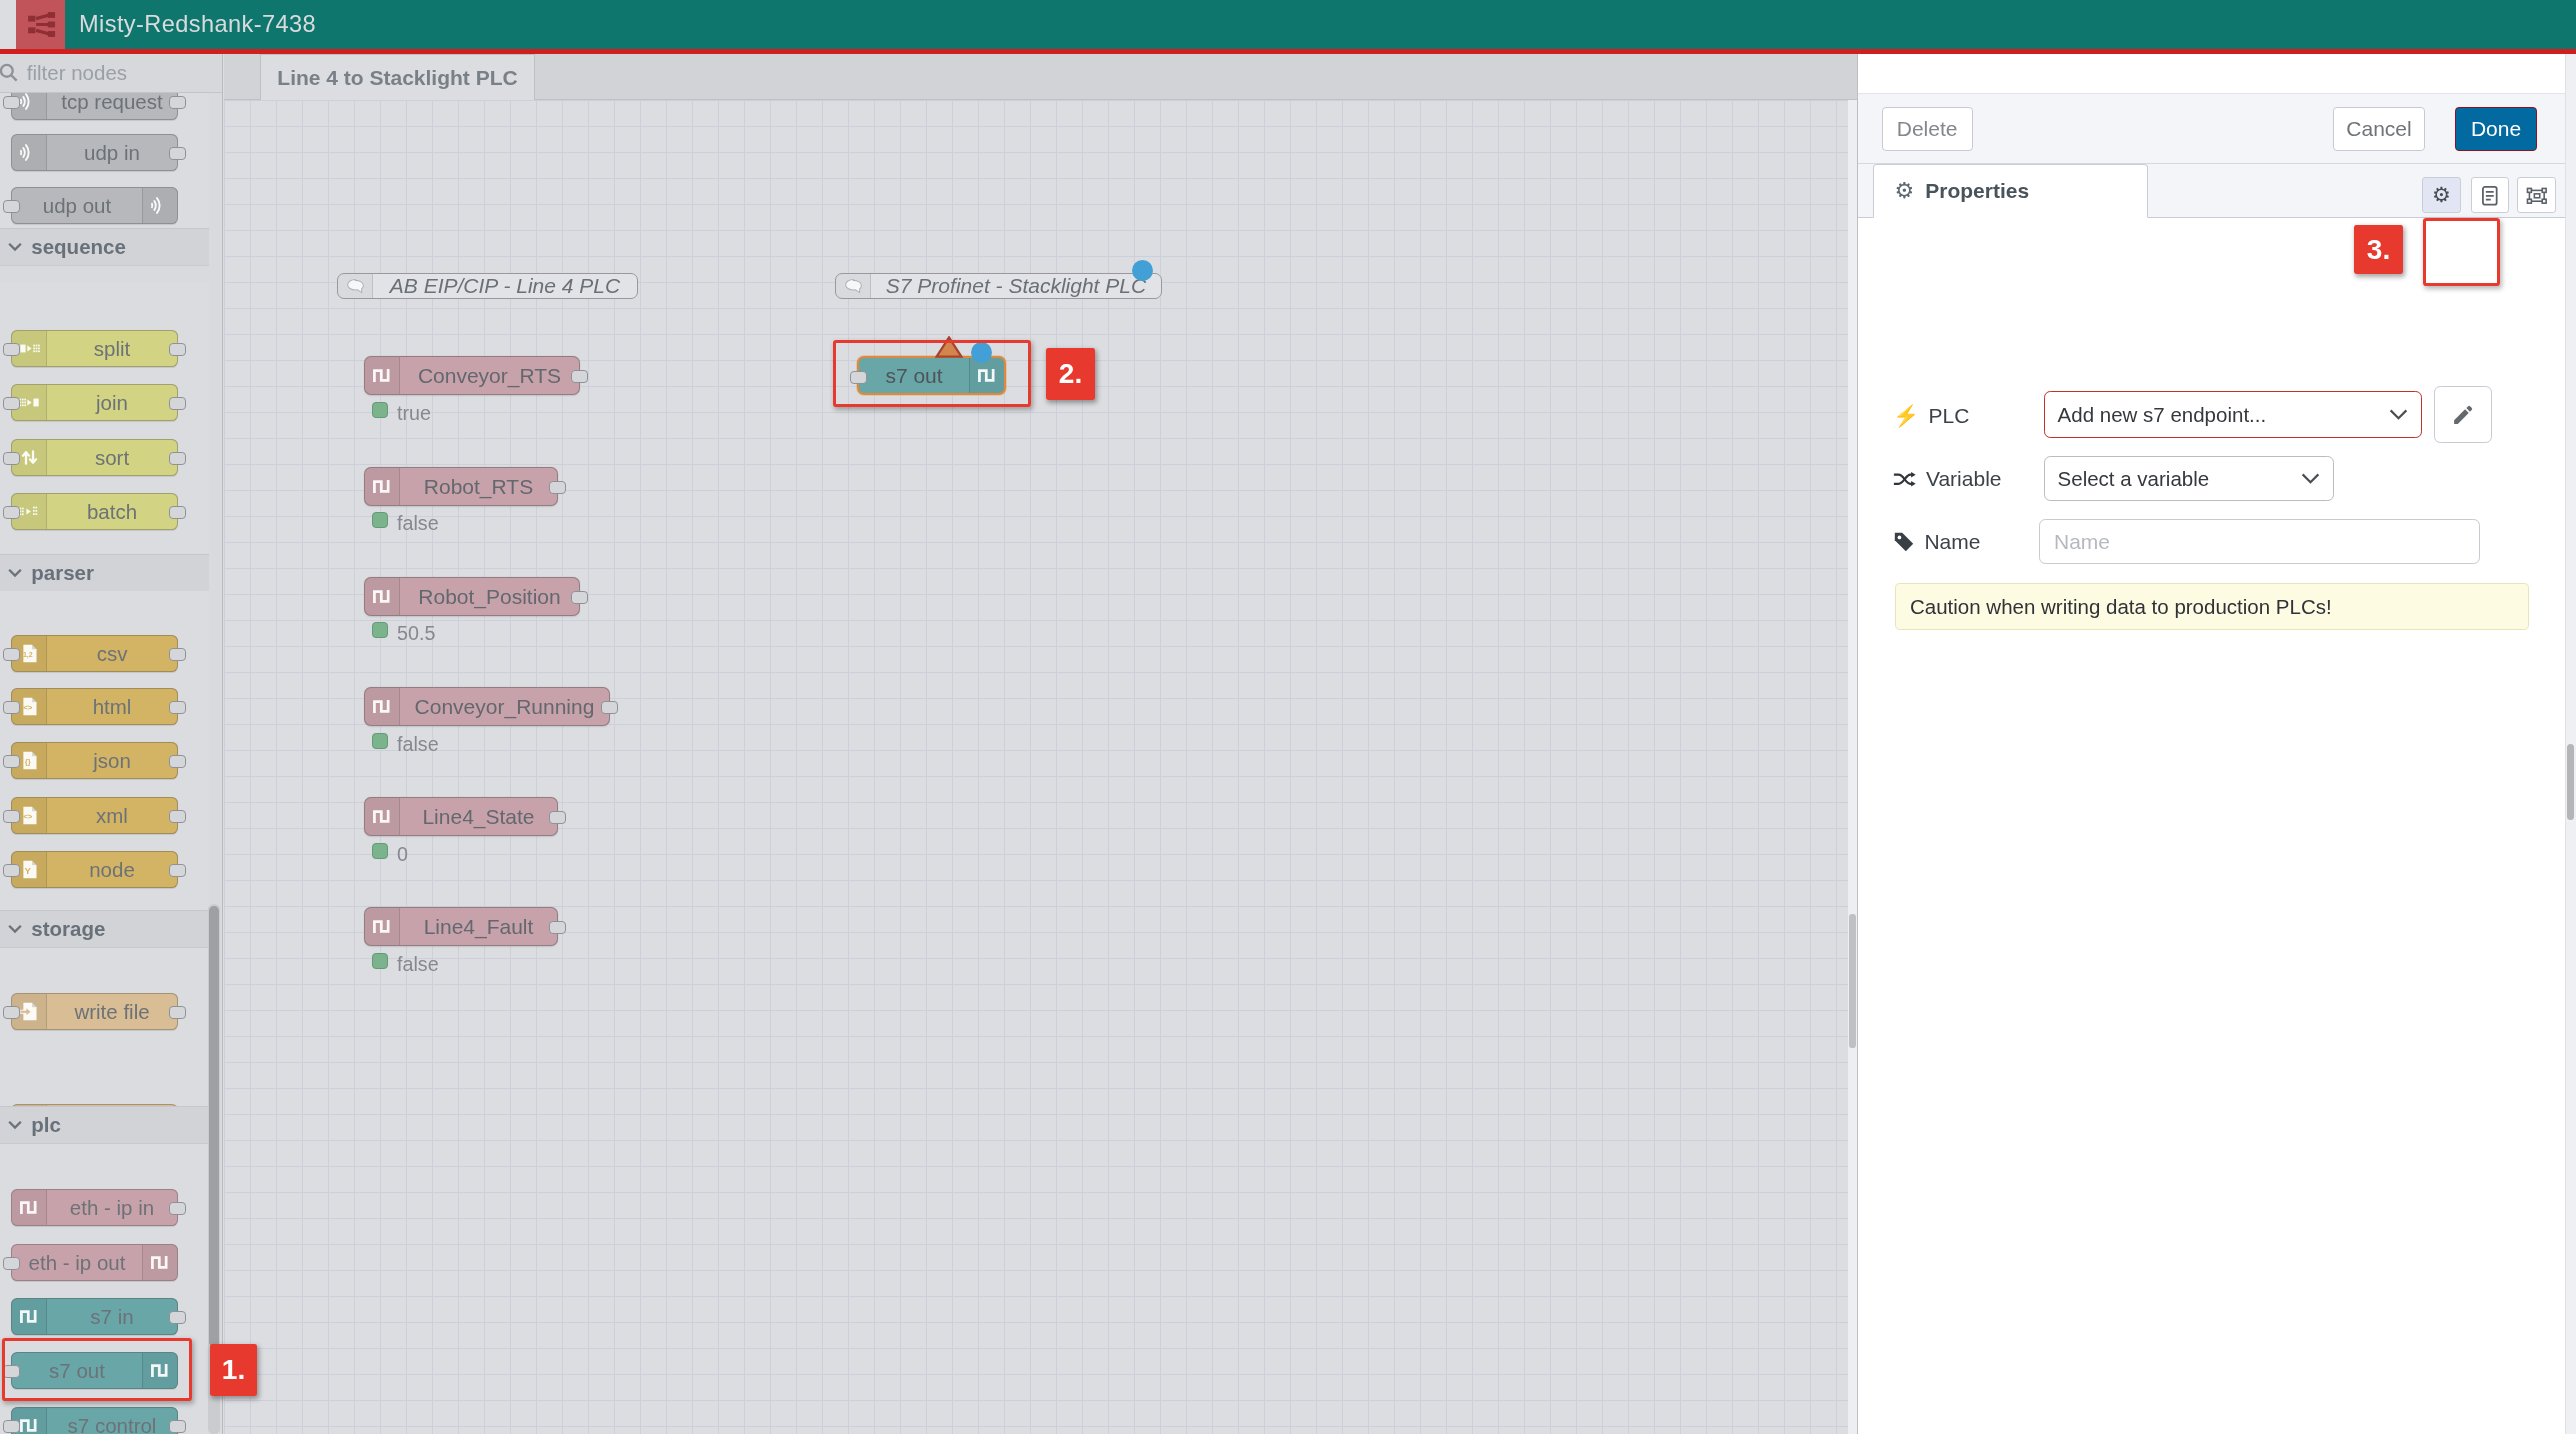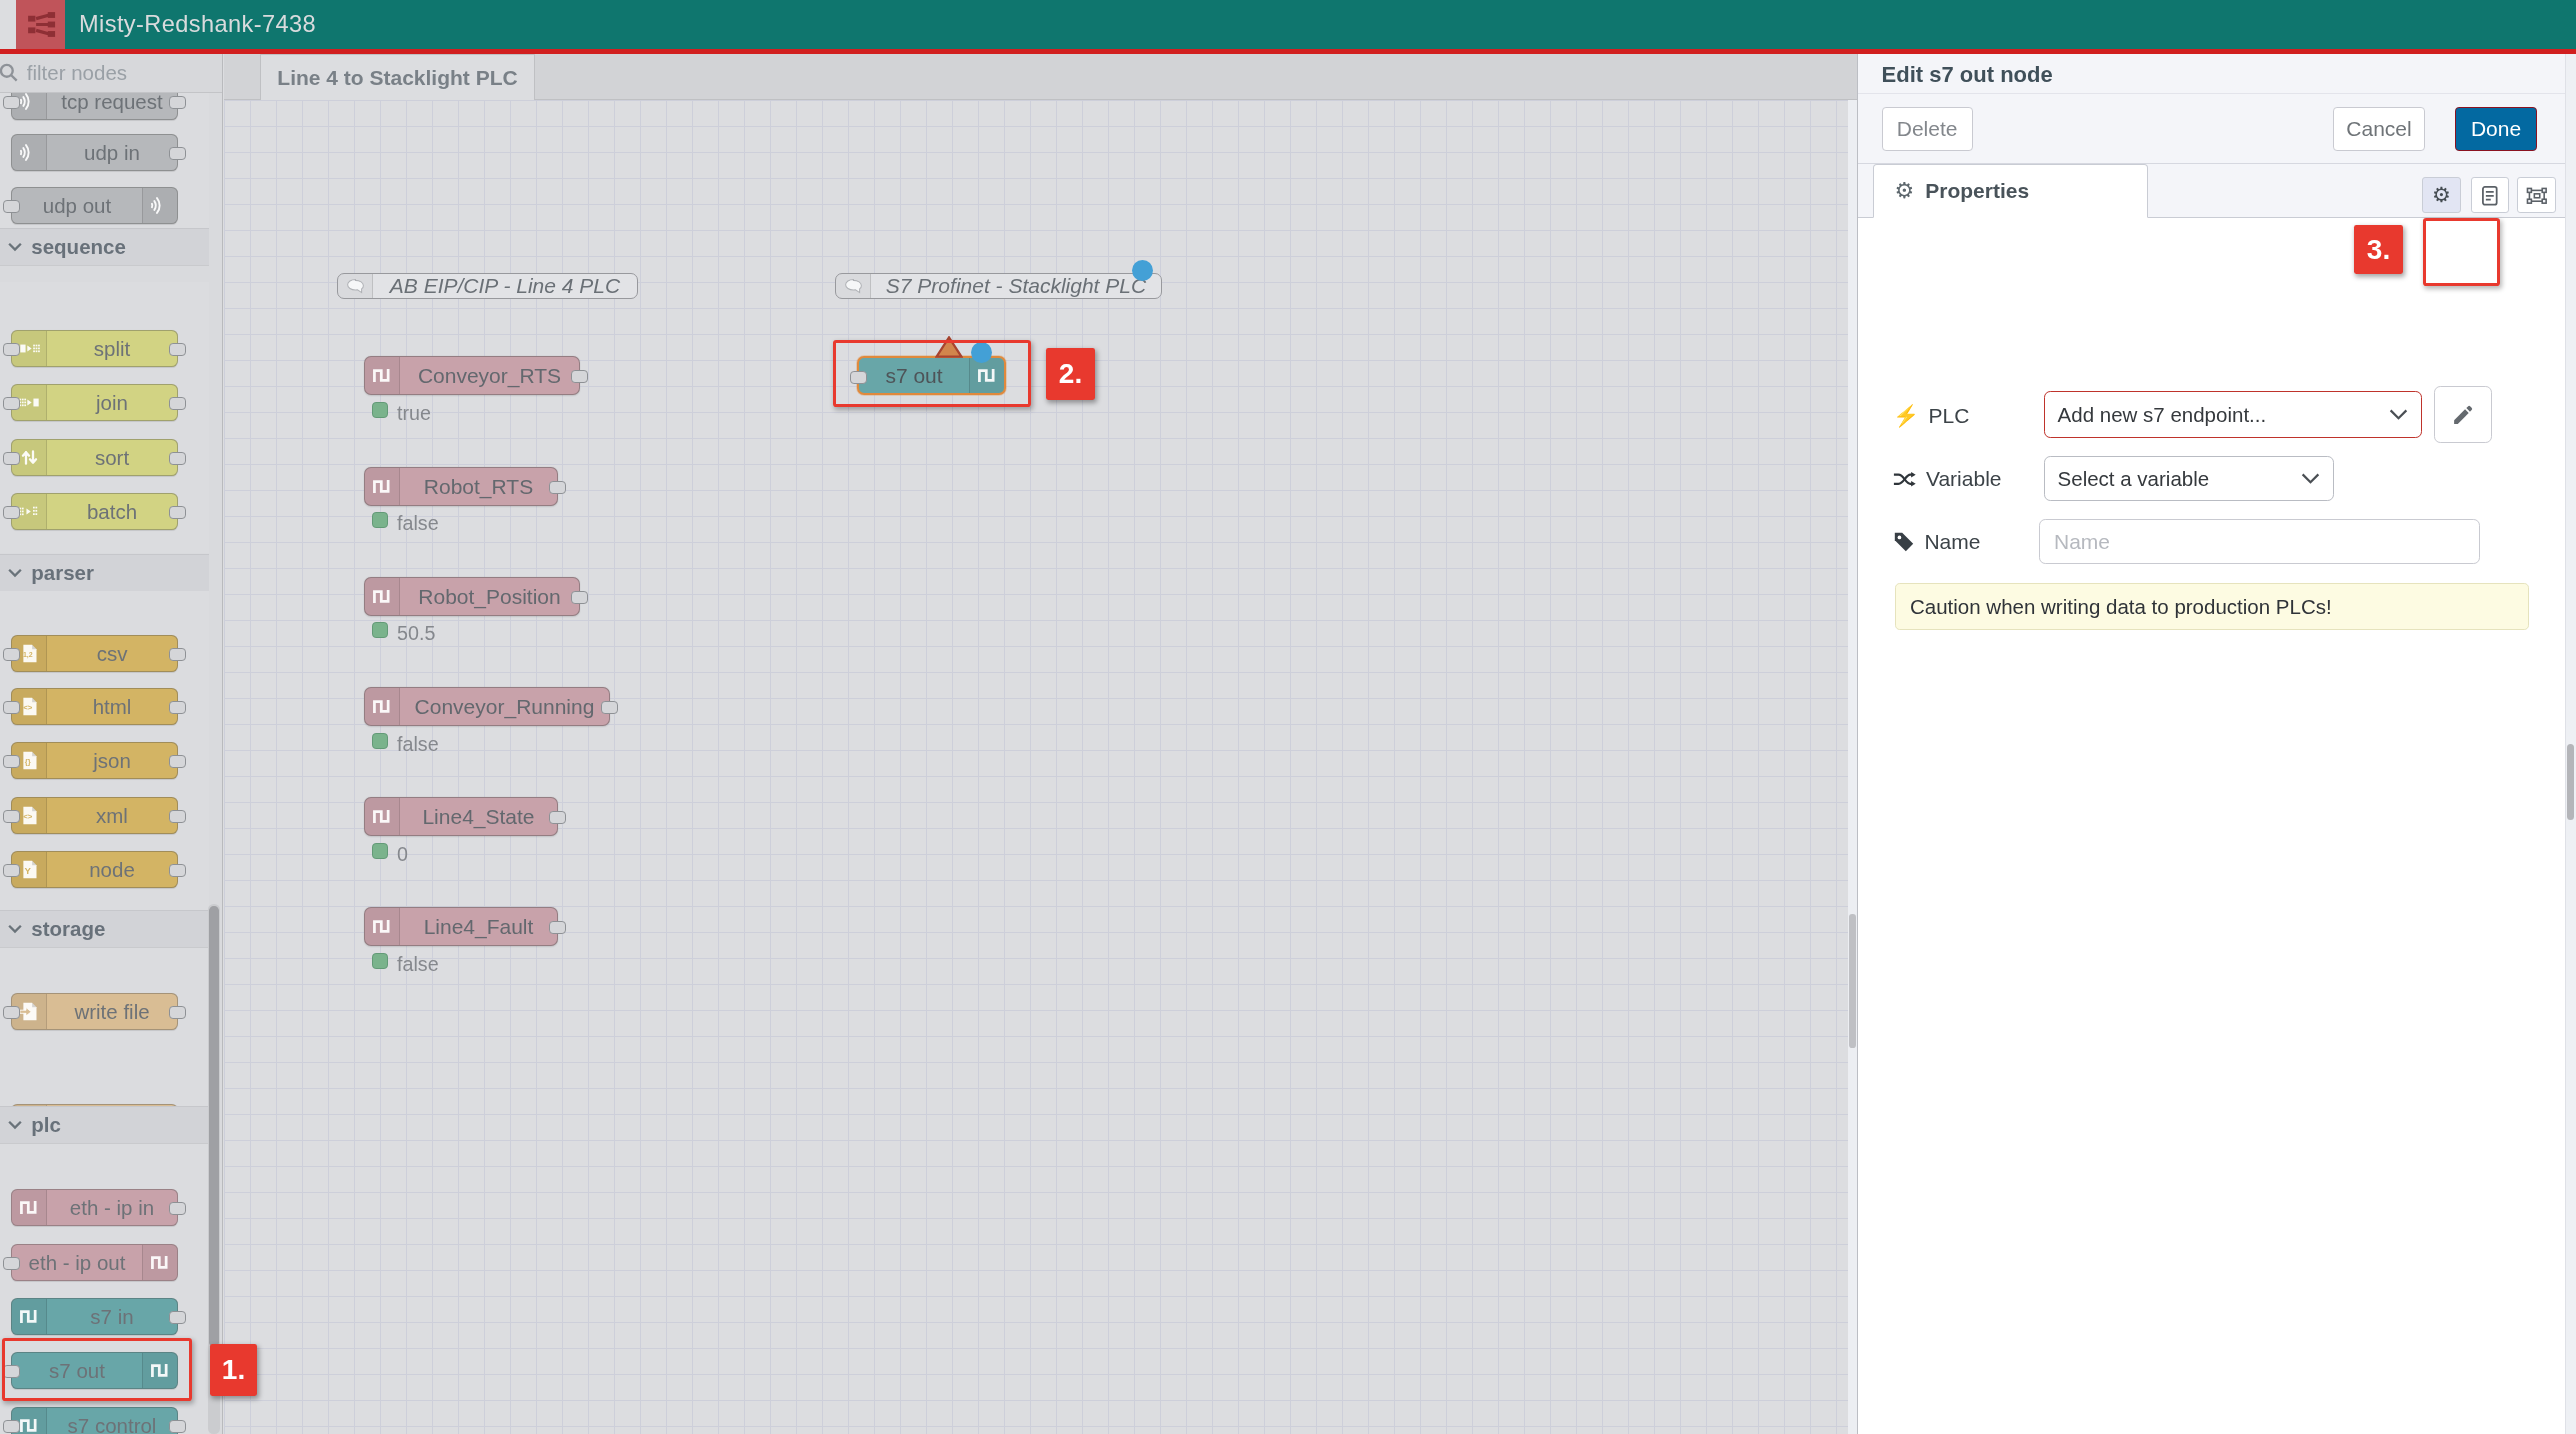--- a/index.html
+++ b/index.html
@@ -605,23 +605,20 @@
             <path d="M10 1 L19 15 H1 Z" fill="#d2854c" stroke="#a8432f" stroke-width="1.6"></path>
           </svg></div>
         <div class="blue-dot" style="left: 747px; top: 242px;"></div>
       </div>
     <div id="canvas-vtrack"></div>
     <div id="canvas-vthumb"></div>
   </div>
 </div>
 
 <div id="panel">
-  <div class="p-titlebar">
-    <span>Edit s7 out node</span>
-  </div>
   <div class="p-btnbar">
     <button class="pbtn" id="btn-delete">Delete</button>
     <button class="pbtn" id="btn-cancel">Cancel</button>
     <button class="pbtn" id="btn-done">Done</button>
   </div>
   <div class="p-tabrow">
     <div id="tab-properties">
       <span class="gear-glyph">⚙</span>
       <span>Properties</span>
     </div>

